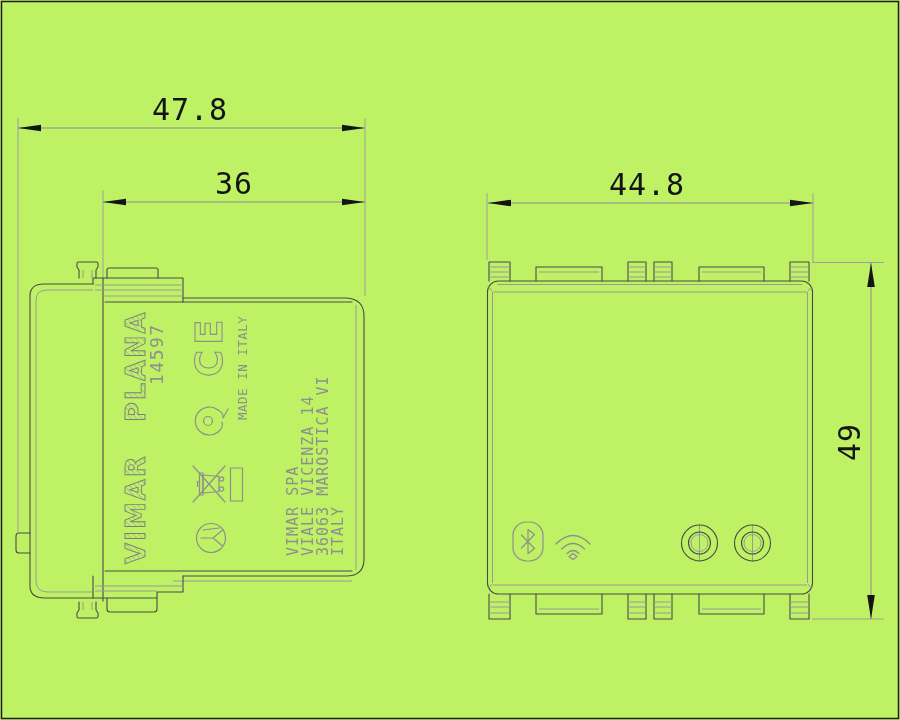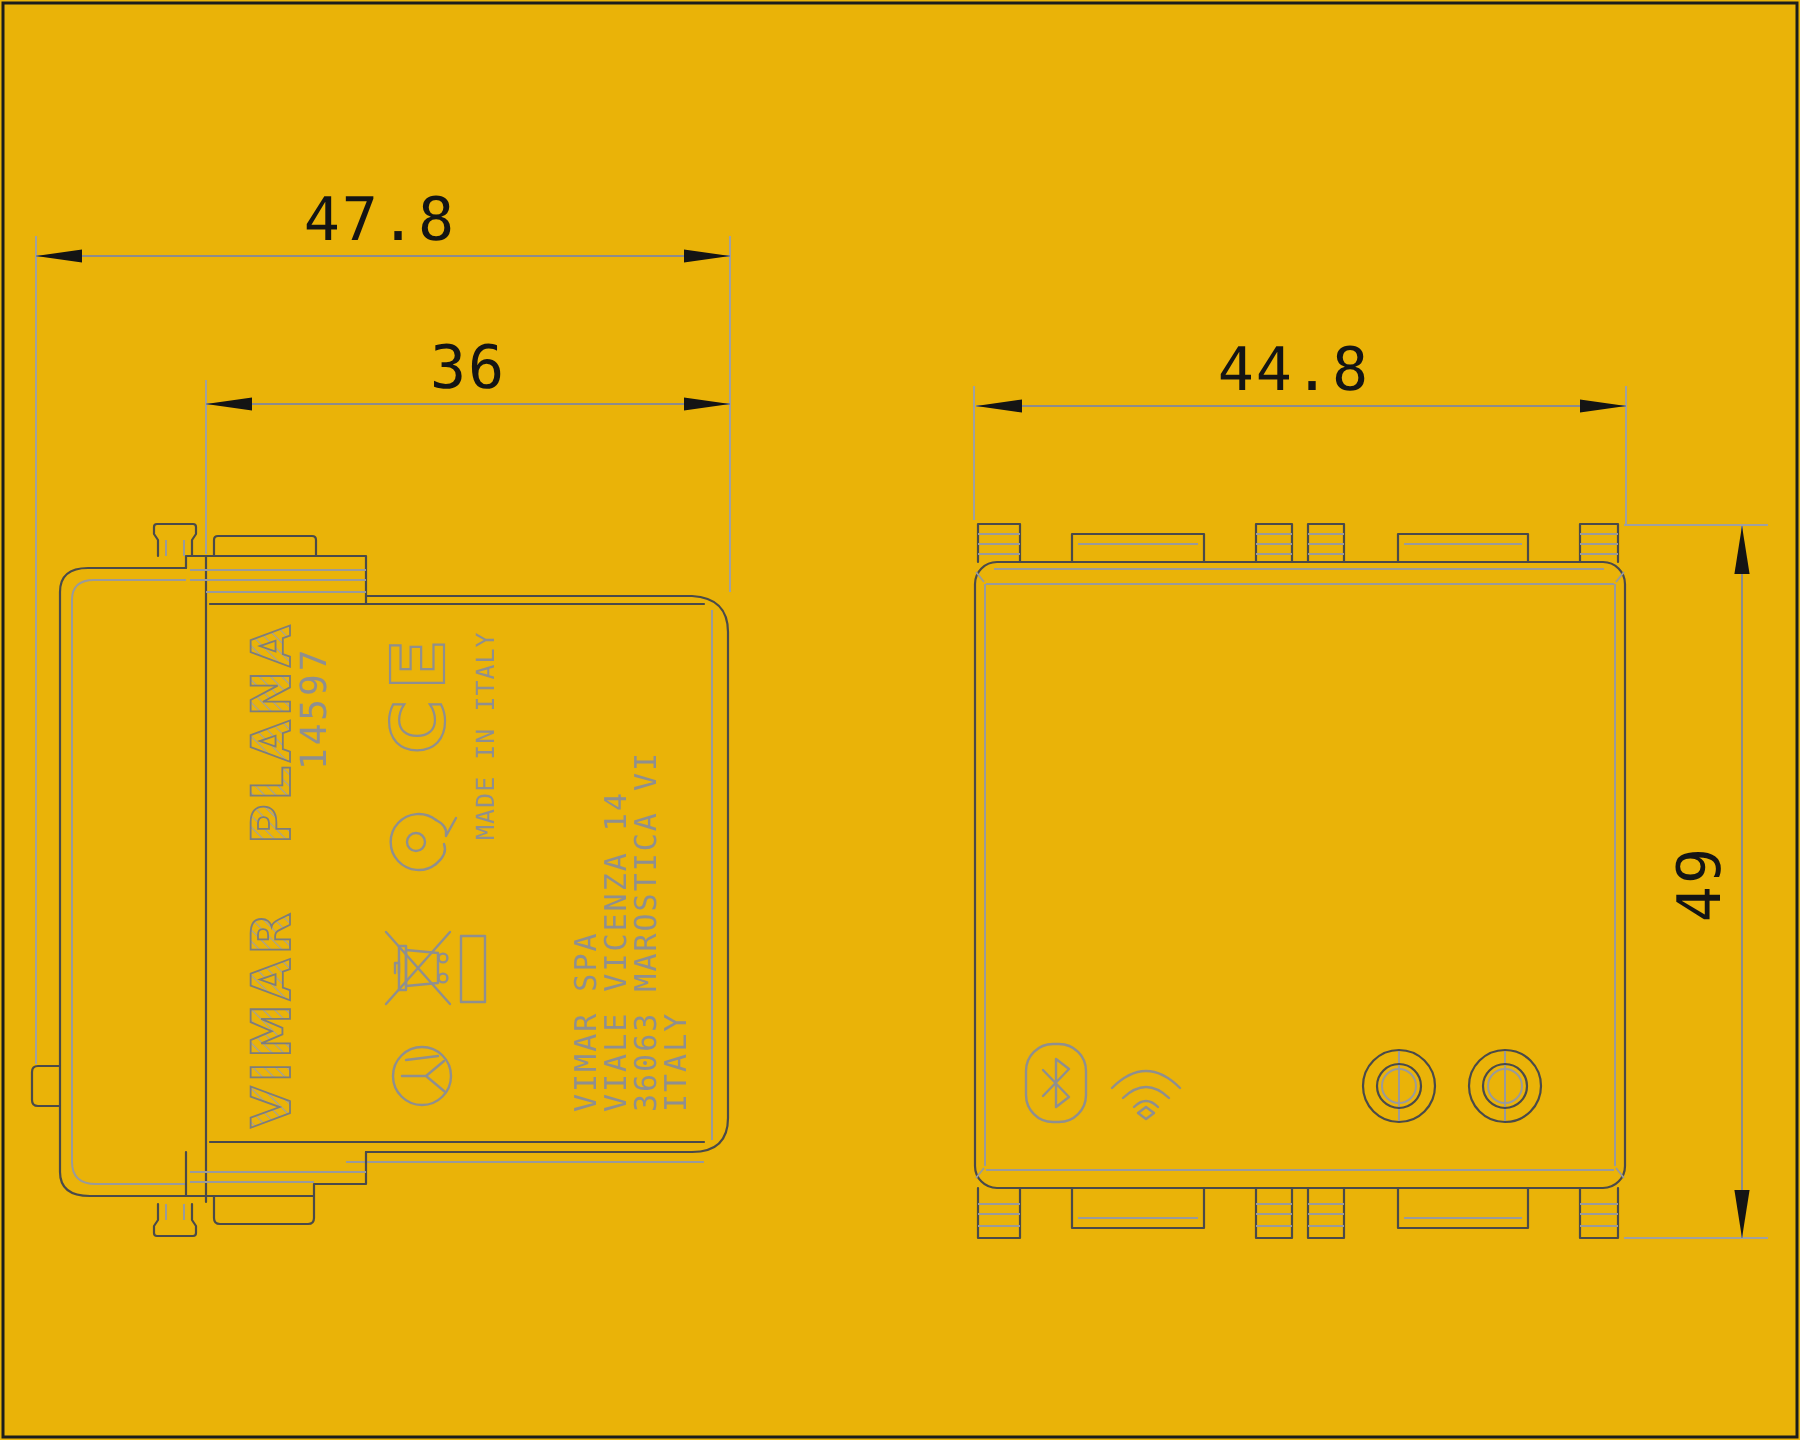--- a/index.html
+++ b/index.html
@@ -1,16 +1,16 @@
 <!DOCTYPE html>
 <html><head>
 <meta charset="utf-8">
 <style>
   html,body{margin:0;padding:0;background:#ffffff;}
-  .stage{width:900px;height:720px;position:relative;background:#eab308;overflow:hidden;}
+  .stage{width:900px;height:720px;position:relative;background:#bef264;overflow:hidden;}
   svg{display:block;}
   
   .frame{fill:none;stroke:#1c1c1c;stroke-width:1.5;}
   .outline{fill:none;stroke:#4a4a4a;stroke-width:1.1;stroke-linejoin:round;stroke-linecap:round;}
   .outline-light{fill:none;stroke:#9a9a9a;stroke-width:1;stroke-linejoin:round;}
   .dim-line{fill:none;stroke:#8c8c8c;stroke-width:1;}
   .ext-line{fill:none;stroke:#a0a0a0;stroke-width:1;}
   .arrow{fill:#141414;stroke:none;}
   .mark{fill:none;stroke:#8f8f8f;stroke-width:1.2;stroke-linejoin:round;stroke-linecap:round;}
   

